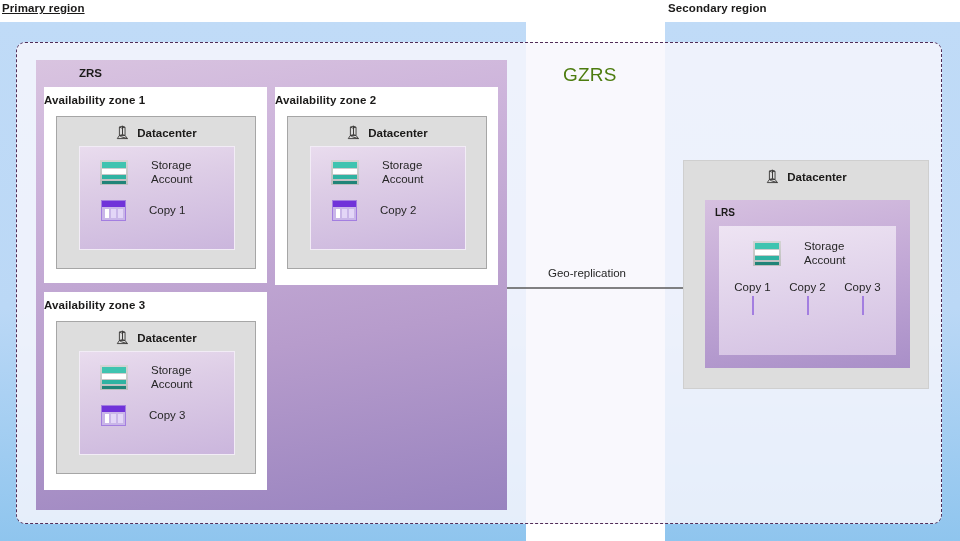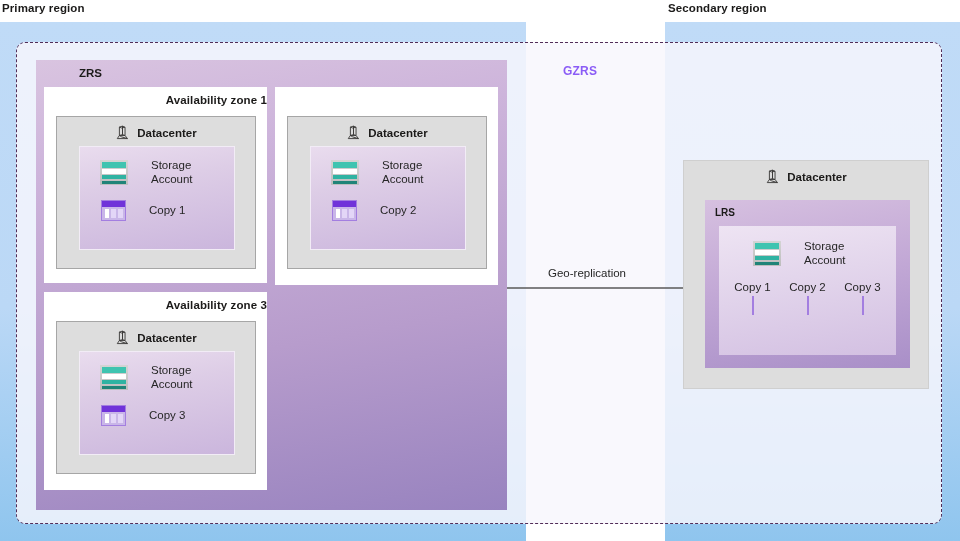--- a/index.html
+++ b/index.html
@@ -24,21 +24,21 @@
 
   
   .region-label {
     position: absolute;
     font-size: 11.5px;
     font-weight: bold;
     color: #1b1a19;
     letter-spacing: 0.1px;
     white-space: nowrap;
   }
-  .region-label.primary { left: 2px;  top: 2px; }
+  .region-label.primary { left: 2px;  top: 2px; text-decoration: underline; }
   .region-label.secondary { left: 668px; top: 2px; }
 
   
   .region-band {
     position: absolute;
     top: 22px;
     height: 519px;
     background: linear-gradient(180deg, #c0dbf7 0%, #bbd8f6 55%, #8fc5ee 100%);
   }
   .region-band.primary { left: 0px;   width: 526px; }
@@ -53,23 +53,23 @@
     height: 482px;
     box-sizing: border-box;
     border: 1.4px dashed #512d58;
     border-radius: 9px;
     background: rgba(248, 246, 252, 0.82);
   }
   .gzrs-title {
     position: absolute;
     left: 563px;
     top: 64px;
-    font-size: 12px;
-    font-weight: bold;
-    color: #8b5cf6;
+    font-size: 19px;
+    font-weight: normal;
+    color: #4d7c0f;
     letter-spacing: 0.2px;
   }
 
   
   .zrs-box {
     position: absolute;
     left: 36px;
     top: 60px;
     width: 471px;
     height: 450px;
@@ -84,21 +84,21 @@
     color: #1b1a19;
     margin-left: 32px;
   }
 
   
   .az-box {
     position: absolute;
     background: #ffffff;
   }
   .az-title {
-    text-align: right;
+    text-align: left;
     font-size: 11.5px;
     font-weight: bold;
     color: #1b1a19;
     padding-top: 7px;
     letter-spacing: 0.1px;
   }
 
   
   .dc-box {
     position: absolute;
@@ -284,20 +284,21 @@
                 <span class="dim"></span>
               </span>
           </span>
           <span class="res-label">Copy 1</span>
         </div>
       </div>
     </div>
   </div>
 
   <div class="az-box" style="left:275px; top:87px; width:223px; height:198px;">
+    <div class="az-title">Availability zone 2</div>
     <div class="dc-box" style="left:12px; top:29px; width:200px; height:153px;">
       <div class="dc-header">
         <svg class="dc-icon" viewBox="0 0 24 24">
           <g fill="none" stroke="#3b3a39" stroke-width="1.3" stroke-linejoin="round">
             <path d="M6.2 4.3 L10.6 3.0 L10.6 15.0 L6.2 16.2 Z"></path>
             <path d="M10.6 3.0 L14.2 4.6 L14.2 16.2 L10.6 15.0 Z"></path>
             <path d="M6.2 4.3 L9.0 5.6 L14.2 4.6"></path>
             <path d="M3.2 20.6 L6.2 16.2 L14.2 16.2 L17.6 20.6 Z"></path>
             <path d="M6.2 16.2 L9.4 18.2 L17.6 20.6"></path>
           </g>

